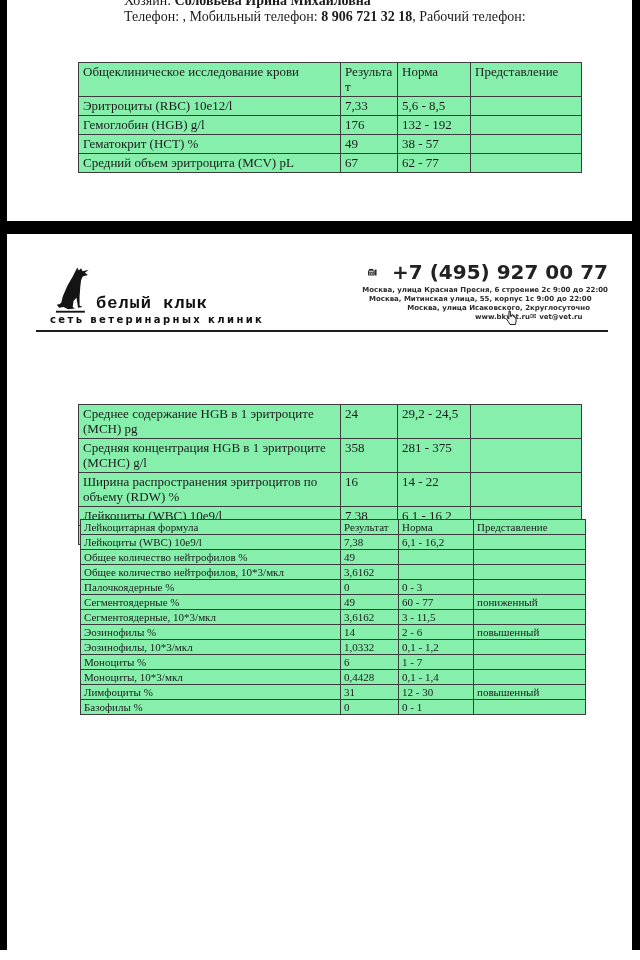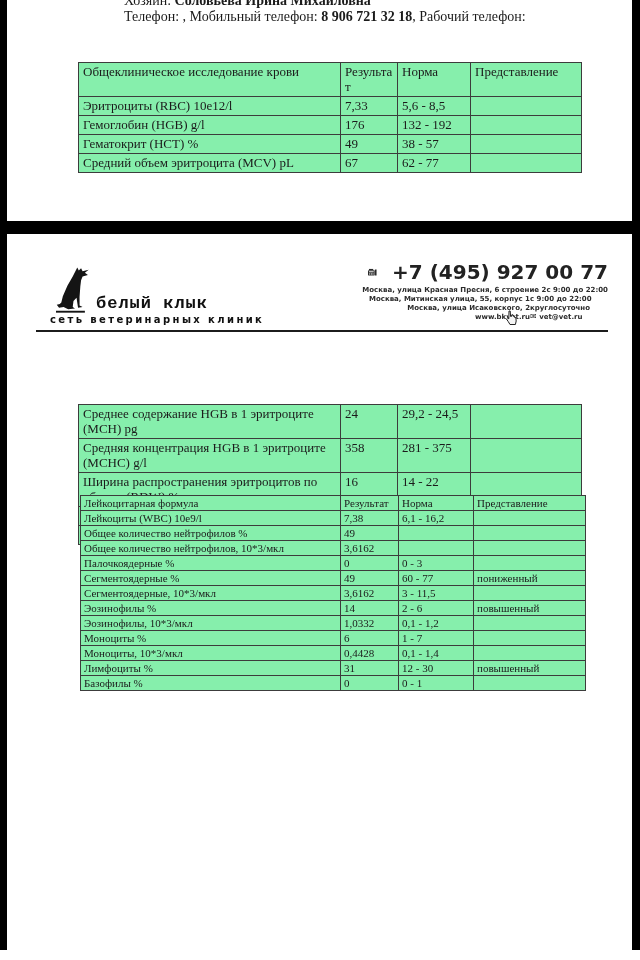--- a/index.html
+++ b/index.html
@@ -27,21 +27,21 @@
     vertical-align:top; text-align:left;
     font-weight:normal;
     overflow:hidden;
   }
   table.t13 td, table.t13 th { font-size:13px; line-height:15px; padding:1px 4px 2px 4px; }
   table.t11 td, table.t11 th { font-size:11px; line-height:12px; padding:1px 3px; }
   th.hbold { font-weight:bold; }
   th.brk { word-break:break-all; }
   #table1 { left:78px;  top:62px;  width:503px; }
   #table2 { left:78px;  top:404px; width:503px; }
-  #table3 { left:80px;  top:495px; width:505px; }
+  #table3 { left:80px;  top:519px; width:505px; }
 
   
   .logo-group   { position:absolute; left:42px; top:262px; width:200px; }
   .logo-dog     { position:absolute; left:14px; top:4px; }
   .logo-brand   { position:absolute; left:54px; top:32px; font-family:Liberation Mono, monospace; font-weight:bold; font-size:17px; letter-spacing:1px; color:#111; white-space:nowrap; }
   .logo-tagline { position:absolute; left:0px;  top:52px; font-family:"DejaVu Sans",sans-serif; font-weight:bold; font-size:10px; letter-spacing:2.4px; color:#111; white-space:nowrap;margin-left:8px; }
 
   .contact-group { position:absolute; right:32px; top:260px; width:240px; font-family:"DejaVu Sans",sans-serif; color:#222; }
   .phone-row { display:flex; align-items:center; justify-content:flex-end; gap:15px; }
   .phone-number { font-size:20px; font-weight:bold; letter-spacing:0px; white-space:nowrap; color:#222; }

